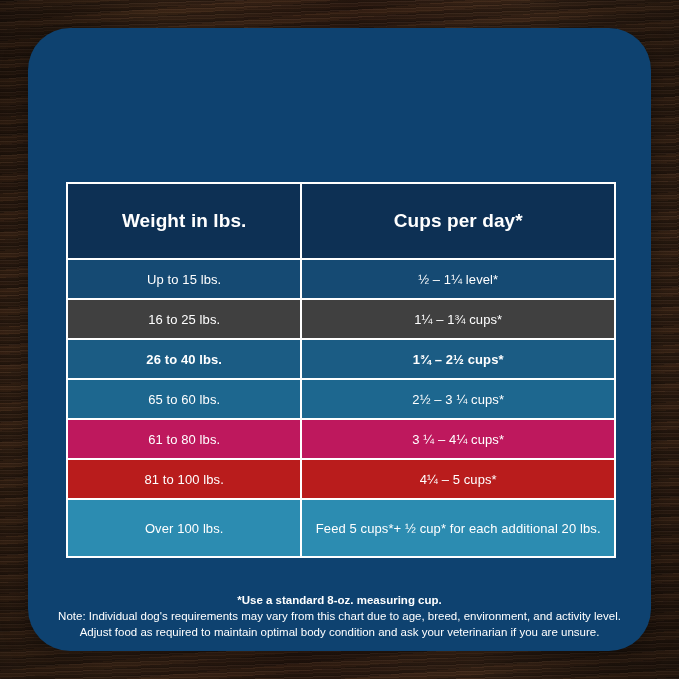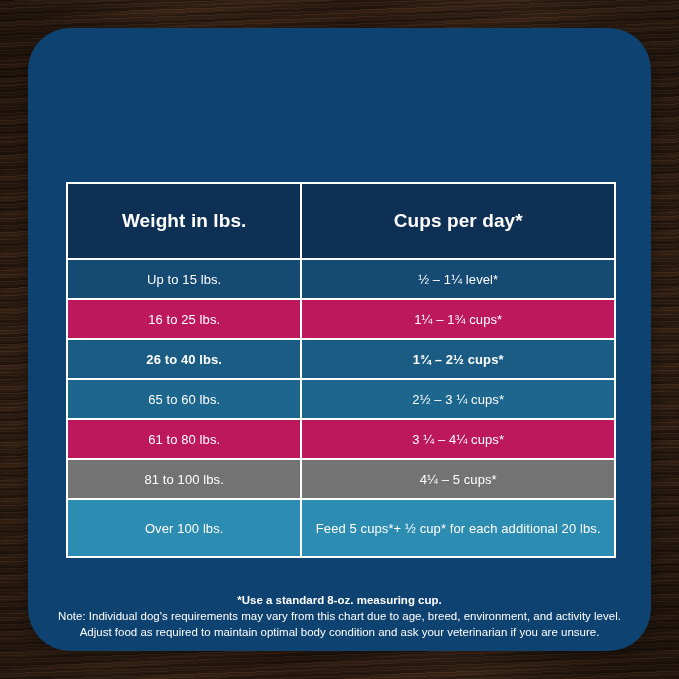--- a/index.html
+++ b/index.html
@@ -127,25 +127,25 @@
     letter-spacing: 0.1px;
     margin-top: 28px;
   }
   tbody tr.tall td {
     height: 56px;
     line-height: 21px;
   }
 
   
   tbody tr:nth-child(1) td { background-color: #154a73; }
-  tbody tr:nth-child(2) td { background-color: #be185d; }
+  tbody tr:nth-child(2) td { background-color: #404040; }
   tbody tr:nth-child(3) td { background-color: #1b5c84; font-weight: bold; }
   tbody tr:nth-child(4) td { background-color: #1d678f; }
   tbody tr:nth-child(5) td { background-color: #be185d; }
-  tbody tr:nth-child(6) td { background-color: #737373; }
+  tbody tr:nth-child(6) td { background-color: #b91c1c; }
   tbody tr:nth-child(7) td { background-color: #2c8cb1; }
 
   
   #footnotes {
     position: absolute;
     left: 24px;
     right: 24px;
     top: 564px;
     text-align: center;
     color: #ffffff;

